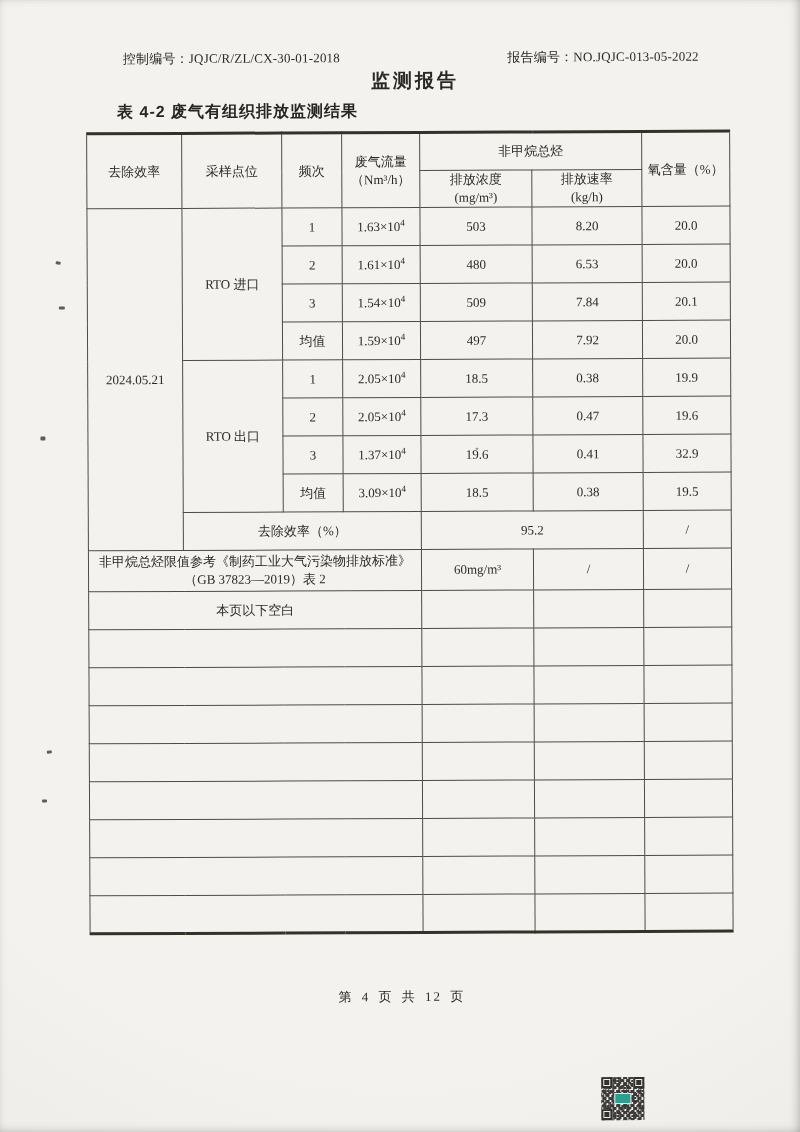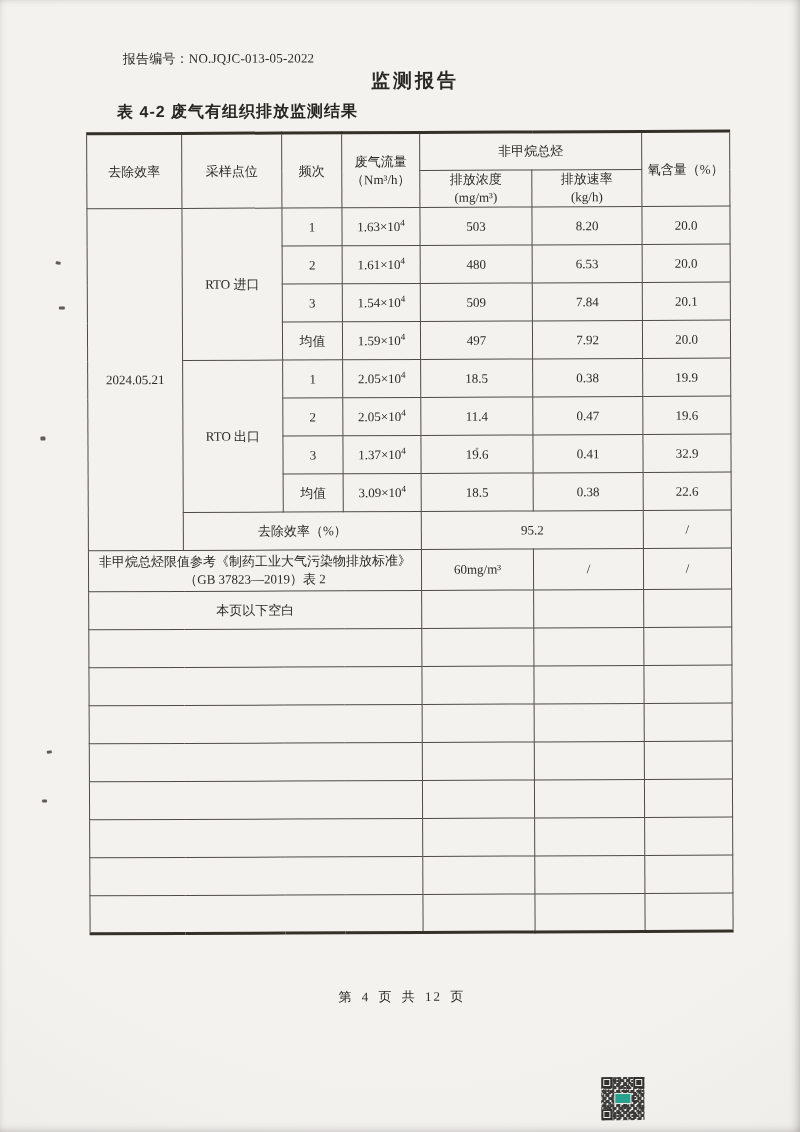--- a/index.html
+++ b/index.html
@@ -59,20 +59,21 @@
   .sp5{left:46px;top:749px;width:5px;height:3px;transform:rotate(-6deg)}
   .sp6{left:41px;top:798px;width:5px;height:3px}
 </style>
 </head>
 <body>
 
 <div class="page">
   <div class="sheet">
 
     <div class="head-row">
+      <span>控制编号：JQJC/R/ZL/CX-30-01-2018</span>
       <span>报告编号：NO.JQJC-013-05-2022</span>
     </div>
 
     <div class="doc-title">监测报告</div>
 
     <div class="tbl-caption">表 4-2  废气有组织排放监测结果</div>
 
     <table class="mon">
       <colgroup>
         <col style="width:95px">
@@ -135,37 +136,37 @@
           <td rowspan="4">RTO 出口</td>
           <td>1</td>
           <td><span>2.05×10</span><sup>4</sup></td>
           <td>18.5</td>
           <td>0.38</td>
           <td>19.9</td>
         </tr>
         <tr class="r-d">
           <td>2</td>
           <td><span>2.05×10</span><sup>4</sup></td>
-          <td>11.4</td>
+          <td>17.3</td>
           <td>0.47</td>
           <td>19.6</td>
         </tr>
         <tr class="r-d">
           <td>3</td>
           <td><span>1.37×10</span><sup>4</sup></td>
           <td>19.6</td>
           <td>0.41</td>
           <td>32.9</td>
         </tr>
         <tr class="r-d">
           <td>均值</td>
           <td><span>3.09×10</span><sup>4</sup></td>
           <td>18.5</td>
           <td>0.38</td>
-          <td>22.6</td>
+          <td>19.5</td>
         </tr>
 
         <tr class="r-rem">
           <td colspan="3">去除效率（%）</td>
           <td colspan="2">95.2</td>
           <td>/</td>
         </tr>
 
         <tr class="r-lim">
           <td colspan="4" class="pre">非甲烷总烃限值参考《制药工业大气污染物排放标准》

